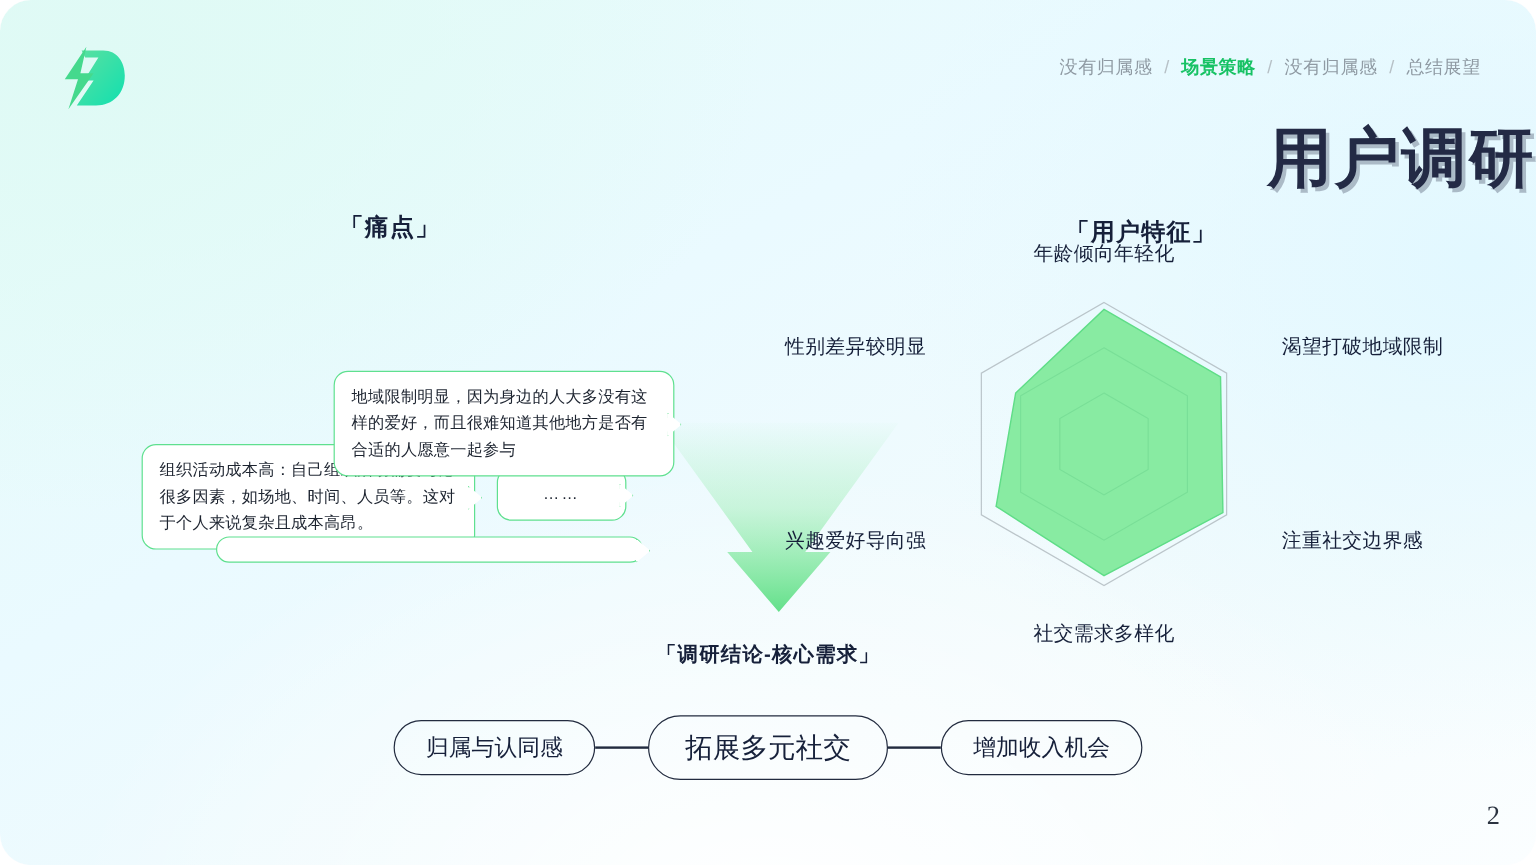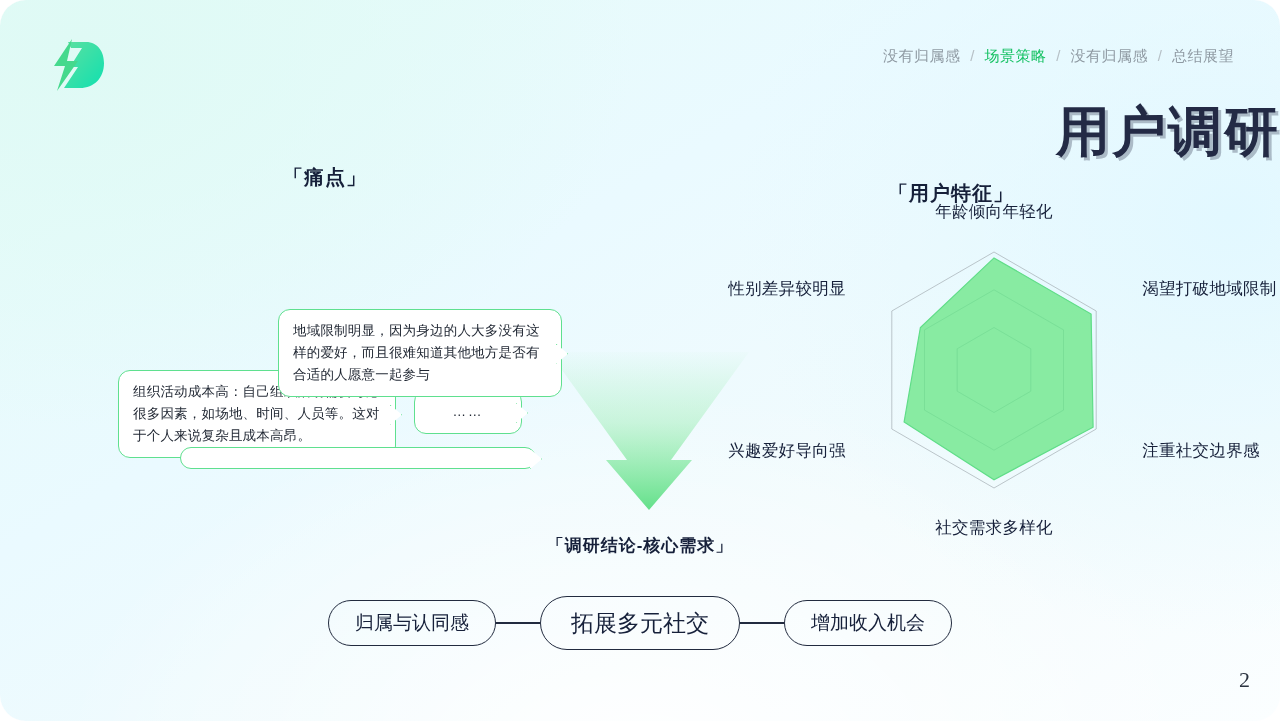--- a/index.html
+++ b/index.html
@@ -48,21 +48,21 @@
   #breadcrumb {
     position: absolute;
     right: 46px;
     top: 47px;
     font-size: 15px;
     color: #8f9aa3;
     letter-spacing: .5px;
     white-space: nowrap;
   }
   #breadcrumb .crumb { color: #8f9aa3; }
-  #breadcrumb .crumb.active { color: #17c264; font-weight: normal; text-align: center; }
+  #breadcrumb .crumb.active { color: #17c264; font-weight: bold; text-align: center; }
   #breadcrumb .sep { color: #b6c0c6; margin: 0 5px; }
 
   
   #title {
     position: absolute;
     left: 0; right: 0;
     top: 96px;
     text-align: right;
     font-family: "DejaVu Sans", "Liberation Sans", sans-serif;
     font-size: 54px;
@@ -73,21 +73,21 @@
   }
 
   .section-head {
     position: absolute;
     font-size: 20px;
     font-weight: bold;
     color: #16203a;
     letter-spacing: 1px;
     white-space: nowrap;
   }
-  #head-pain  { left: 283px; top: 164px; }
+  #head-pain  { left: 283px; top: 176px; }
   #head-trait { left: 888px; top: 180px; }
 
   
   .bubble {
     position: absolute;
     box-sizing: border-box;
     background: #ffffff;
     border: 1.6px solid #5fe08f;
     border-radius: 12px;
     color: #1d2430;
@@ -173,21 +173,21 @@
   .capsule.big   { height: 54px; padding: 0 30px; font-size: 23px; }
   .connector {
     width: 44px;
     height: 1.7px;
     background: #222b3f;
   }
 
   
   #radar {
     position: absolute;
-    left: 766px;
+    left: 692px;
     top: 222px;
     width: 470px;
     height: 300px;
     z-index: 6;
   }
   .radar-label {
     position: absolute;
     font-size: 16.5px;
     color: #16203a;
     white-space: nowrap;

